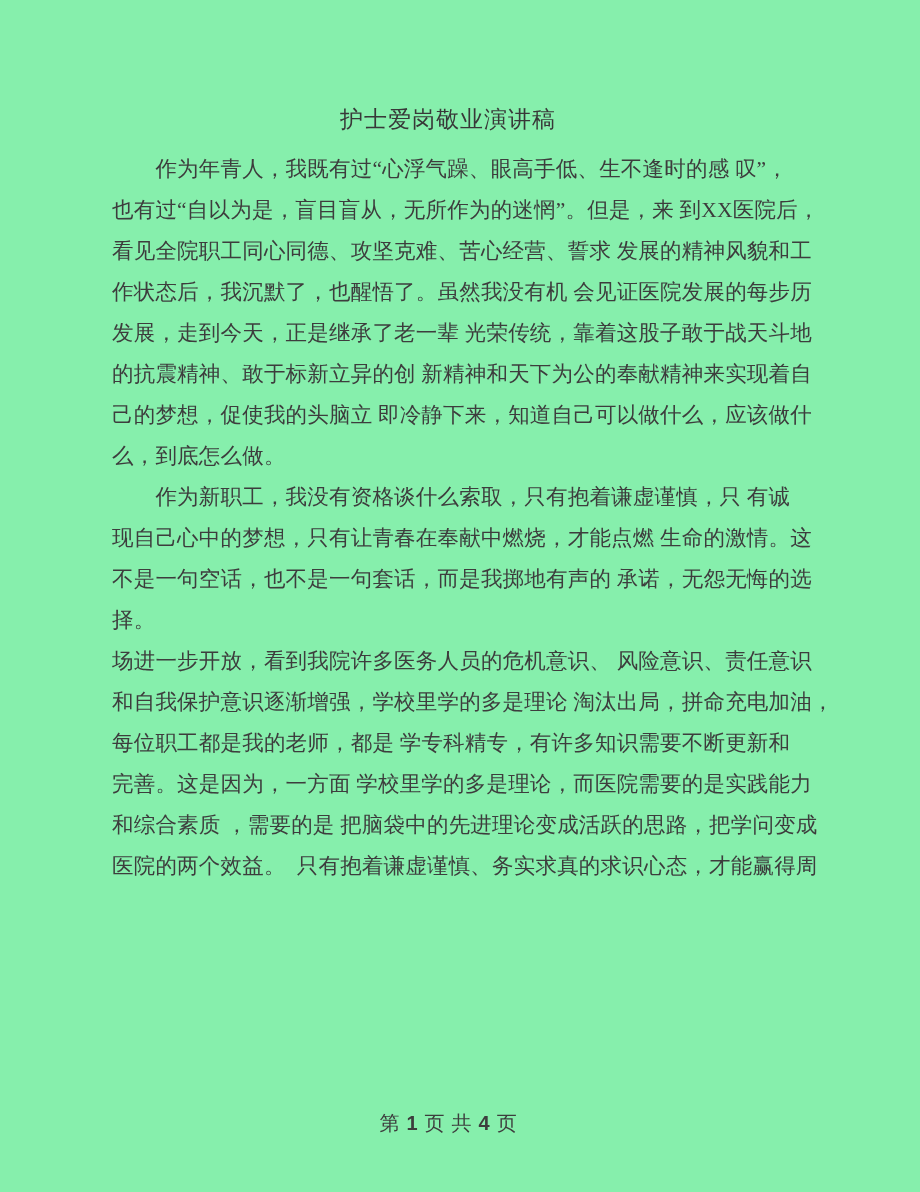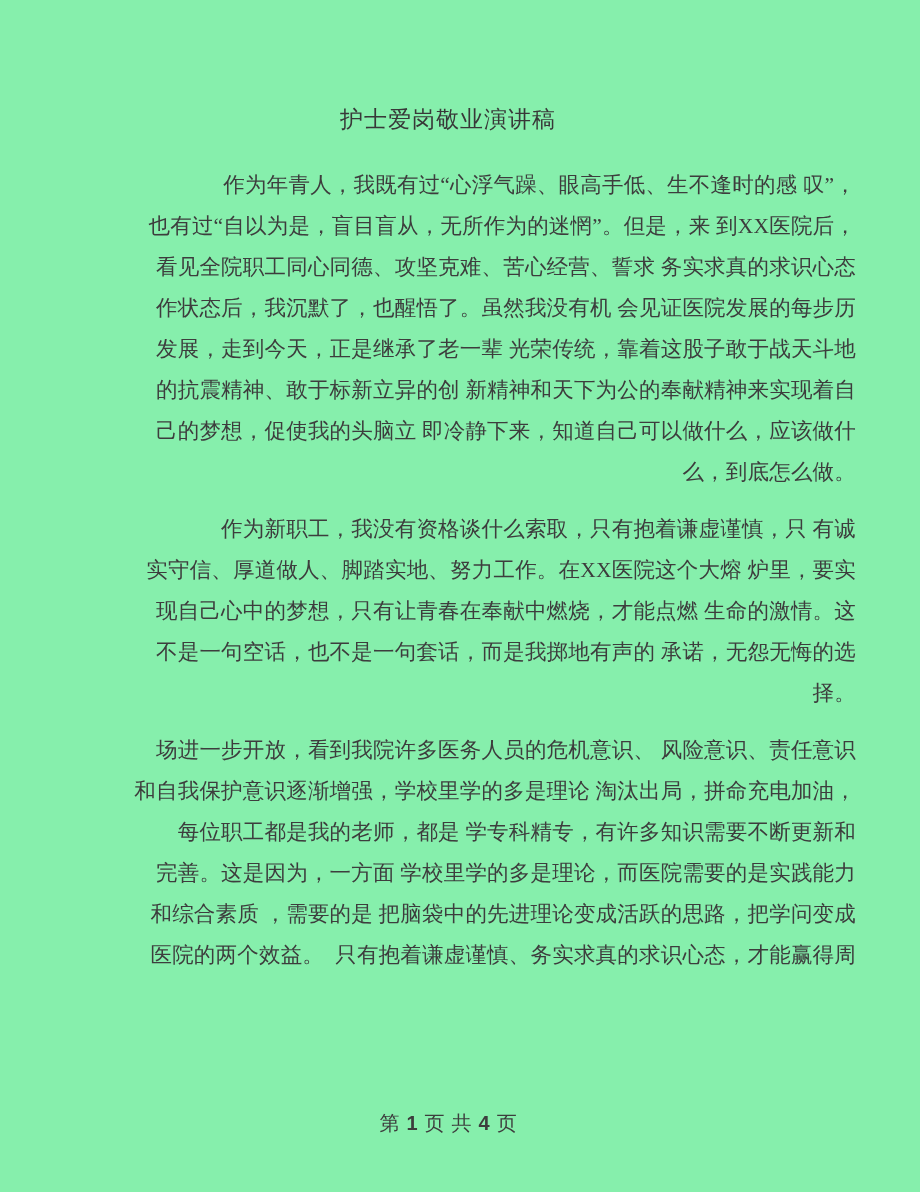--- a/index.html
+++ b/index.html
@@ -28,21 +28,21 @@
     line-height: 44px;
     letter-spacing: 1px;
     color: #383838;
   }
   .doc-body {
     position: absolute;
     top: 149px;
     left: 112px;
     width: 760px;
   }
-  .para { margin: 16px; padding: 0; text-align: right; }
+  .para { margin: 0; padding: 0; }
   .line {
     height: 41px;
     line-height: 41px;
     font-size: 21.5px;
     white-space: pre;
     letter-spacing: 0.2px;
     color: #3d3d3d;
   }
   .doc-footer {
     position: absolute;
@@ -67,31 +67,30 @@
 
 <div class="page">
 
   <h1 class="doc-title">护士爱岗敬业演讲稿</h1>
 
   <div class="doc-body">
 
     <div class="para">
       <div class="line">　　作为年青人，我既有过“心浮气躁、眼高手低、生不逢时的感 叹”，</div>
       <div class="line">也有过“自以为是，盲目盲从，无所作为的迷惘”。但是，来 到XX医院后，</div>
-      <div class="line">看见全院职工同心同德、攻坚克难、苦心经营、誓求 务实求真的求识心态</div>
+      <div class="line">看见全院职工同心同德、攻坚克难、苦心经营、誓求 发展的精神风貌和工</div>
       <div class="line">作状态后，我沉默了，也醒悟了。虽然我没有机 会见证医院发展的每步历</div>
       <div class="line">发展，走到今天，正是继承了老一辈 光荣传统，靠着这股子敢于战天斗地</div>
       <div class="line">的抗震精神、敢于标新立异的创 新精神和天下为公的奉献精神来实现着自</div>
       <div class="line">己的梦想，促使我的头脑立 即冷静下来，知道自己可以做什么，应该做什</div>
       <div class="line">么，到底怎么做。</div>
     </div>
 
     <div class="para">
       <div class="line">　　作为新职工，我没有资格谈什么索取，只有抱着谦虚谨慎，只 有诚</div>
-      <div class="line">实守信、厚道做人、脚踏实地、努力工作。在XX医院这个大熔 炉里，要实</div>
       <div class="line">现自己心中的梦想，只有让青春在奉献中燃烧，才能点燃 生命的激情。这</div>
       <div class="line">不是一句空话，也不是一句套话，而是我掷地有声的 承诺，无怨无悔的选</div>
       <div class="line">择。</div>
     </div>
 
     <div class="para">
       <div class="line">场进一步开放，看到我院许多医务人员的危机意识、 风险意识、责任意识</div>
       <div class="line">和自我保护意识逐渐增强，学校里学的多是理论 淘汰出局，拼命充电加油，</div>
       <div class="line">每位职工都是我的老师，都是 学专科精专，有许多知识需要不断更新和</div>
       <div class="line">完善。这是因为，一方面 学校里学的多是理论，而医院需要的是实践能力</div>

